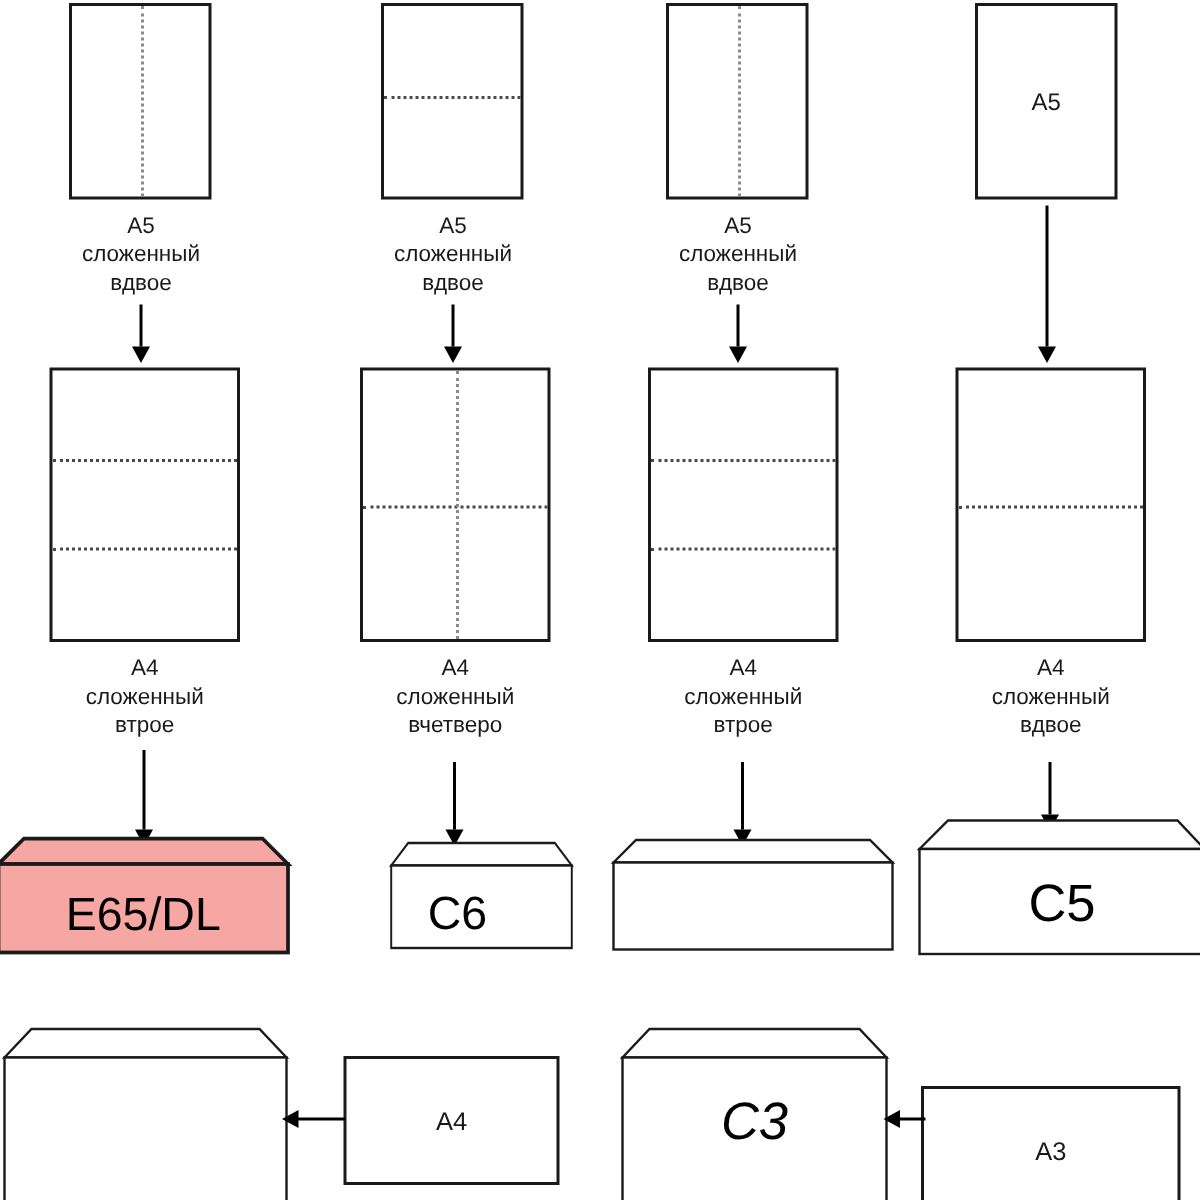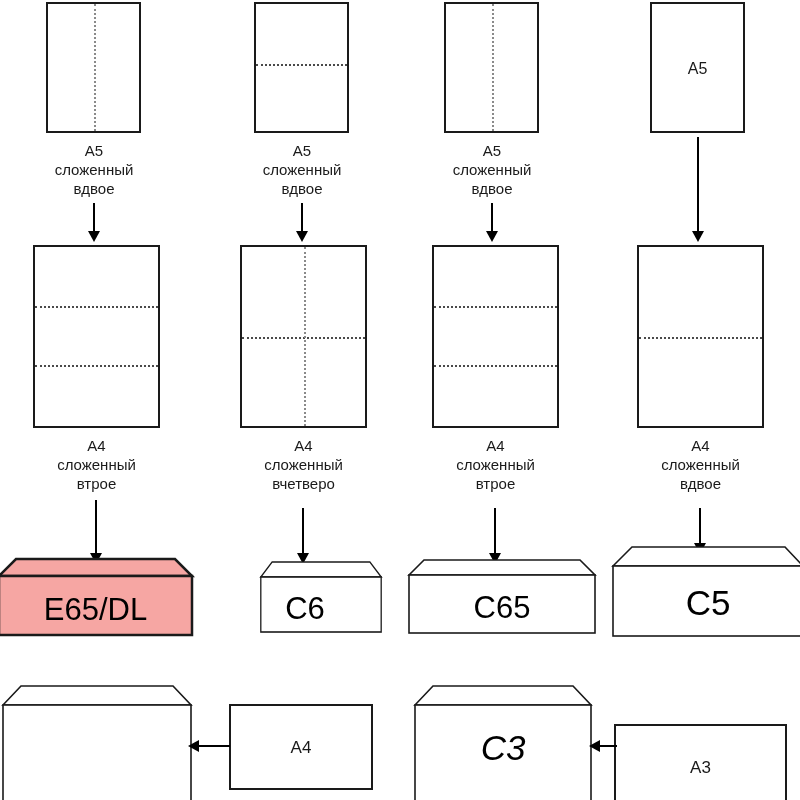--- a/index.html
+++ b/index.html
@@ -227,21 +227,20 @@
       <rect x="1" y="17" width="149" height="55" fill="#ffffff" stroke="#1a1a1a" stroke-width="1.6"></rect>
     </svg>
     <div class="env-label" style="top:31px; font-size:31px;">C6</div>
   </div>
 
   <div class="envelope" style="left:408px; top:558px; width:188px; height:76px;">
     <svg viewBox="0 0 188 76" preserveAspectRatio="none">
       <polygon points="1,17 16,2 172,2 187,17" fill="#ffffff" stroke="#1a1a1a" stroke-width="1.6"></polygon>
       <rect x="1" y="17" width="186" height="58" fill="#ffffff" stroke="#1a1a1a" stroke-width="1.6"></rect>
     </svg>
-    <div class="env-label" style="top:32px; font-size:31px;">C65</div>
   </div>
 
   <div class="envelope" style="left:612px; top:545px; width:192px; height:92px;">
     <svg viewBox="0 0 192 92" preserveAspectRatio="none">
       <polygon points="1,21 20,2 173,2 191,21" fill="#ffffff" stroke="#1a1a1a" stroke-width="1.6"></polygon>
       <rect x="1" y="21" width="190" height="70" fill="#ffffff" stroke="#1a1a1a" stroke-width="1.6"></rect>
     </svg>
     <div class="env-label" style="top:38px; font-size:35px;">C5</div>
   </div>
 

